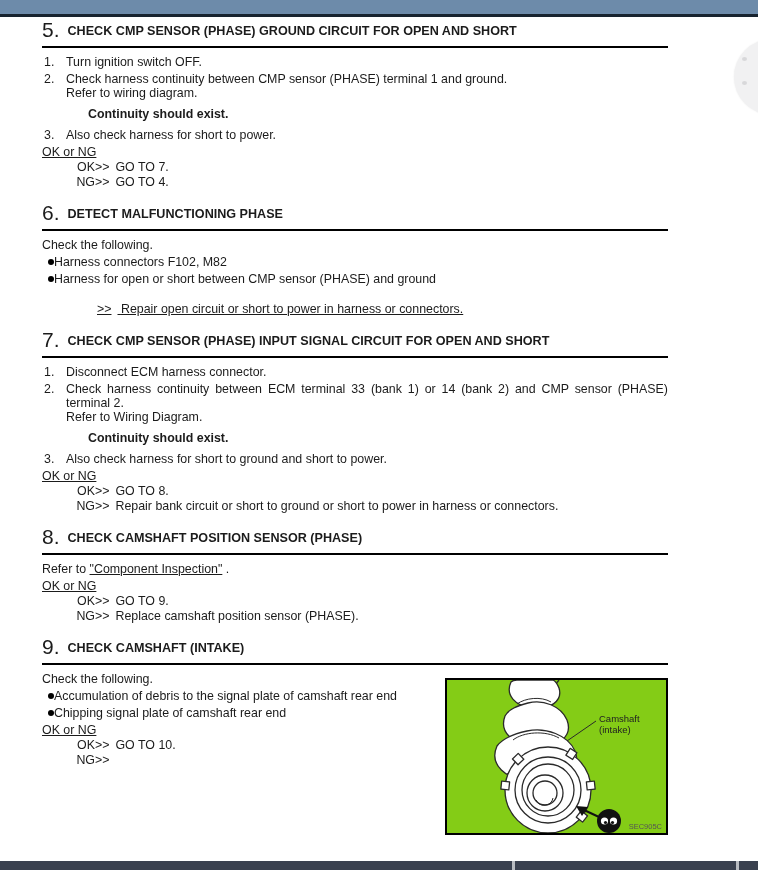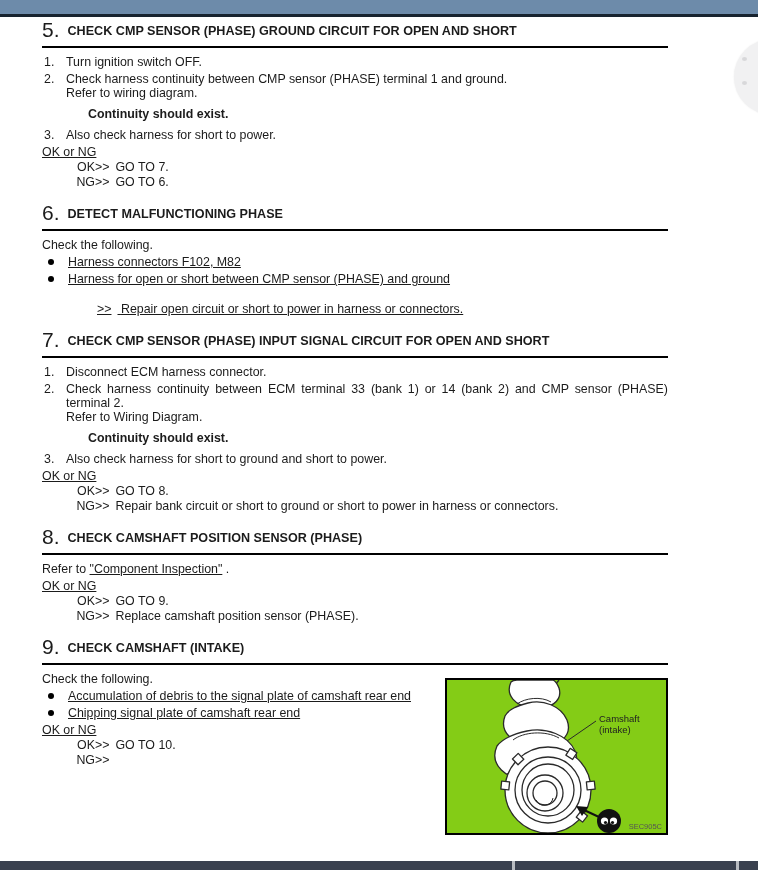--- a/index.html
+++ b/index.html
@@ -36,21 +36,21 @@
   .oli-body{flex:1;}
   .oli-body.just{text-align:justify;}
   .spec{font-weight:bold;padding-left:46px;margin:7px 0;}
   .okng{text-decoration:underline;margin-top:3px;}
   .res-row{display:flex;padding-left:10px;margin-top:0.5px;line-height:14.5px;}
   .res-key{width:43px;flex:0 0 43px;text-align:right;}
   .res-arrow{margin-right:6px;white-space:nowrap;}
   .res-text{flex:1;}
   .bul{display:flex;margin-top:3px;}
   .bul-dot{width:6px;height:6px;border-radius:50%;background:#000;margin:4px 0 0 6px;flex:0 0 6px;}
-  .bul-text{margin-left:14px;text-decoration:underline;}
+  .bul-text{}
   .intro{margin-top:0;}
   .action{padding-left:55px;margin-top:16px;text-decoration:underline;}
   .action .res-arrow{margin-right:6px;}
   .refer a{color:#1b1b1b;text-decoration:underline;cursor:pointer;}
   
   .step9{position:relative;min-height:212px;}
   .step9 .colL{width:398px;}
   .step9 .res-text{max-width:320px;text-align:justify;}
   .figure-box{
     position:absolute;top:44px;right:0;width:223px;height:157px;
@@ -97,21 +97,21 @@
     </div>
     <div class="okng">OK or NG</div>
     <div class="res-row">
       <span class="res-key">OK</span>
       <span class="res-arrow">&gt;&gt;</span>
       <span class="res-text">GO TO 7.</span>
     </div>
     <div class="res-row">
       <span class="res-key">NG</span>
       <span class="res-arrow">&gt;&gt;</span>
-      <span class="res-text">GO TO 6.</span>
+      <span class="res-text">GO TO 4.</span>
     </div>
   </div>
 
   <div class="step">
     <div class="step-head">
       <span class="step-num">6.</span><span class="step-title">DETECT MALFUNCTIONING PHASE</span>
     </div>
     <div class="intro">Check the following.</div>
     <div class="bul">
       <span class="bul-dot"></span>

